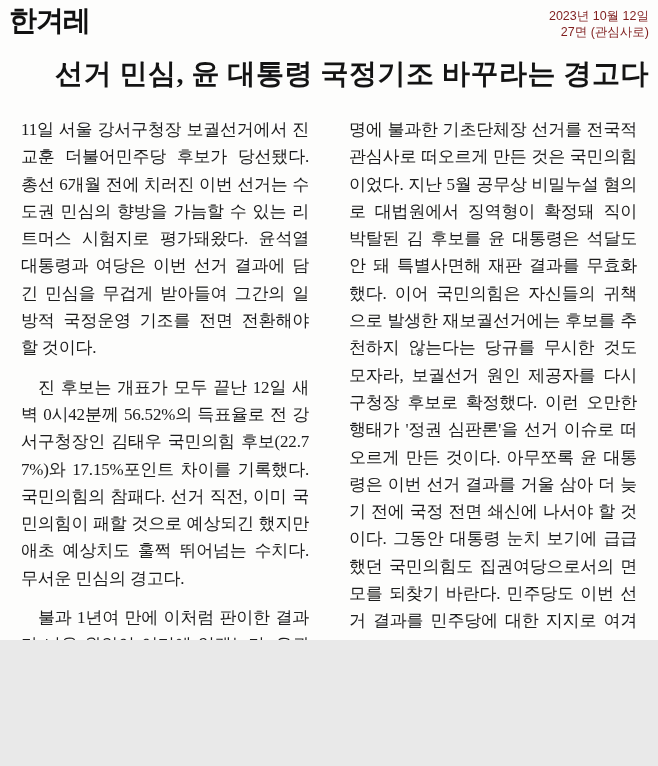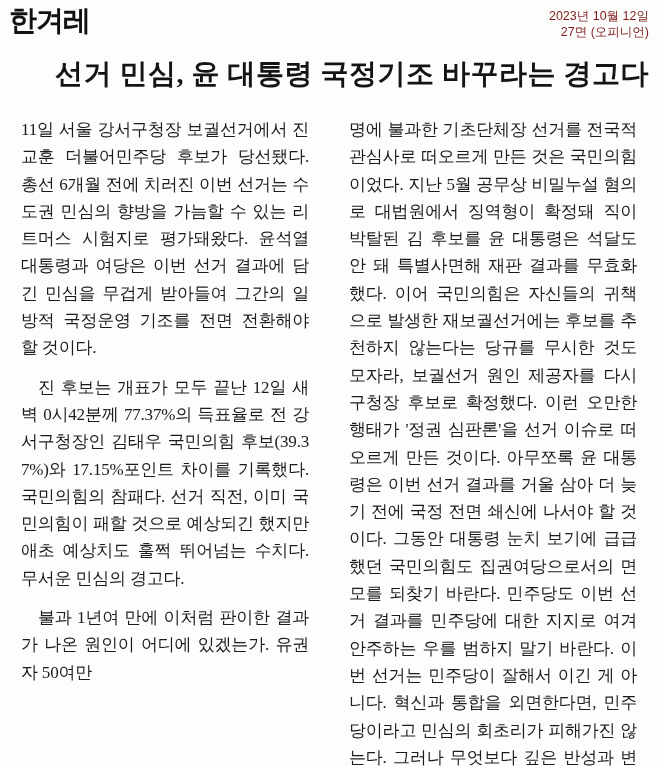--- a/index.html
+++ b/index.html
@@ -3,21 +3,21 @@
 <meta charset="utf-8">
 <style>
   html, body {
     margin: 0;
     padding: 0;
     background: #e9e9e9;
   }
   .page {
     position: relative;
     width: 658px;
-    height: 766px;
+    height: 640px;
     margin: 0 auto;
     background: #fdfdfc;
     overflow: hidden;
     box-sizing: border-box;
     padding: 6px 9px 0 9px;
     color: #1b1b1b;
   }
   
   .masthead {
     display: flex;
@@ -79,31 +79,31 @@
 </style>
 </head>
 <body>
 
 <div class="page">
 
   <div class="masthead">
     <div class="logo">한겨레</div>
     <div class="dateblock">
       <div>2023년 10월 12일</div>
-      <div>27면 (오피니언)</div>
+      <div>27면 (관심사로)</div>
     </div>
   </div>
 
   <h1 class="headline">선거 민심, 윤 대통령 국정기조 바꾸라는 경고다</h1>
 
   <div class="columns">
 
     <div class="col">
       <p>11일 서울 강서구청장 보궐선거에서 진교훈 더불어민주당 후보가 당선됐다. 총선 6개월 전에 치러진 이번 선거는 수도권 민심의 향방을 가늠할 수 있는 리트머스 시험지로 평가돼왔다. 윤석열 대통령과 여당은 이번 선거 결과에 담긴 민심을 무겁게 받아들여 그간의 일방적 국정운영 기조를 전면 전환해야 할 것이다.</p>
-      <p class="indent">진 후보는 개표가 모두 끝난 12일 새벽 0시42분께 77.37%의 득표율로 전 강서구청장인 김태우 국민의힘 후보(39.37%)와 17.15%포인트 차이를 기록했다. 국민의힘의 참패다. 선거 직전, 이미 국민의힘이 패할 것으로 예상되긴 했지만 애초 예상치도 훌쩍 뛰어넘는 수치다. 무서운 민심의 경고다.</p>
+      <p class="indent">진 후보는 개표가 모두 끝난 12일 새벽 0시42분께 56.52%의 득표율로 전 강서구청장인 김태우 국민의힘 후보(22.77%)와 17.15%포인트 차이를 기록했다. 국민의힘의 참패다. 선거 직전, 이미 국민의힘이 패할 것으로 예상되긴 했지만 애초 예상치도 훌쩍 뛰어넘는 수치다. 무서운 민심의 경고다.</p>
       <p class="indent">불과 1년여 만에 이처럼 판이한 결과가 나온 원인이 어디에 있겠는가. 유권자 50여만</p>
     </div>
 
     <div class="col">
       <p>명에 불과한 기초단체장 선거를 전국적 관심사로 떠오르게 만든 것은 국민의힘이었다. 지난 5월 공무상 비밀누설 혐의로 대법원에서 징역형이 확정돼 직이 박탈된 김 후보를 윤 대통령은 석달도 안 돼 특별사면해 재판 결과를 무효화했다. 이어 국민의힘은 자신들의 귀책으로 발생한 재보궐선거에는 후보를 추천하지 않는다는 당규를 무시한 것도 모자라, 보궐선거 원인 제공자를 다시 구청장 후보로 확정했다. 이런 오만한 행태가 '정권 심판론'을 선거 이슈로 떠오르게 만든 것이다. 아무쪼록 윤 대통령은 이번 선거 결과를 거울 삼아 더 늦기 전에 국정 전면 쇄신에 나서야 할 것이다. 그동안 대통령 눈치 보기에 급급했던 국민의힘도 집권여당으로서의 면모를 되찾기 바란다. 민주당도 이번 선거 결과를 민주당에 대한 지지로 여겨 안주하는 우를 범하지 말기 바란다. 이번 선거는 민주당이 잘해서 이긴 게 아니다. 혁신과 통합을 외면한다면, 민주당이라고 민심의 회초리가 피해가진 않는다. 그러나 무엇보다 깊은 반성과 변화로 국민 앞에 새로이 서야 될 이는 윤 대통령을 포함한 집권세력임은 물론이다. 선거 결과를 겸허히 받아안고 민심의 목소리에 고개를 낮춰 귀 기울이기 바란다.</p>
 
     </div>
 
   </div>
 

